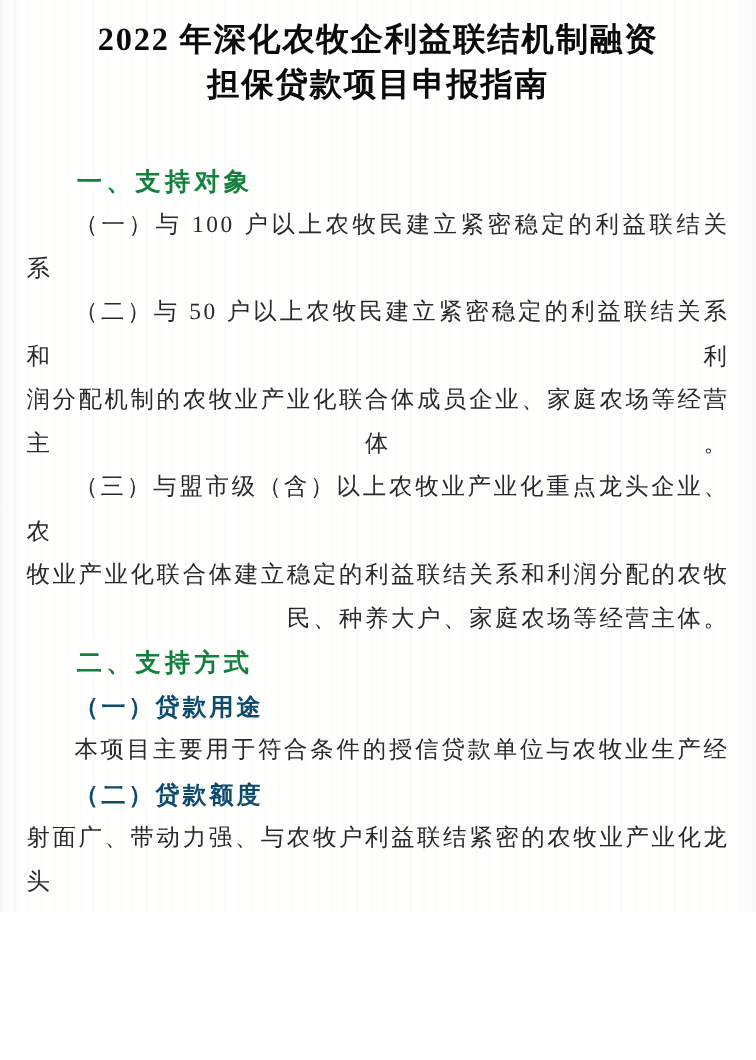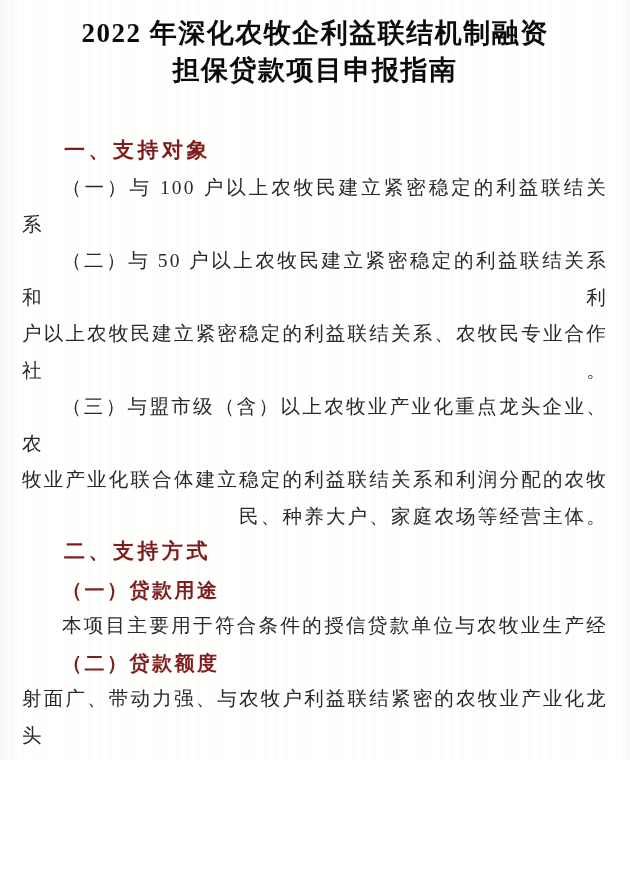--- a/index.html
+++ b/index.html
@@ -37,33 +37,33 @@
     position: absolute; top: 133.5px; left: 22px; width: 586px;
     font-size: 19.5px;
     line-height: 36.5px;
     letter-spacing: 2.2px;
     color: #28282d;
   }
   .bl { text-align: right; }
   .bl.fill { text-align: justify; text-align-last: justify; }
   .bl.ind { text-indent: 40px; }
   .h1 {
-    font-family: Liberation Mono, monospace;
+    font-family: Liberation Sans, sans-serif;
     font-weight: bold;
     font-size: 21px;
     letter-spacing: 3.5px;
     padding-left: 42px;
-    color: #7f1d1d;
+    color: #15803d;
   }
   .h2 {
     font-weight: bold;
     font-size: 20px;
     letter-spacing: 2.5px;
     padding-left: 40px;
-    color: #7f1d1d;
+    color: #0c4a6e;
   }
   .pageno {
     position: absolute; top: 834px; right: 35px;
     font-size: 17.5px; line-height: 20px;
     letter-spacing: 4px;
     white-space: pre;
   }
   .pageno .dash-l { color: #a06a74; }
   .pageno .num    { color: #3d3d44; }
   .pageno .dash-r { color: #7d74a0; }
@@ -78,21 +78,21 @@
     <span class="tl">2022 年深化农牧企利益联结机制融资</span>
     <span class="tl">担保贷款项目申报指南</span>
   </div>
 
   <div class="flow">
     <div class="h1">一、支持对象</div>
 
     <div class="bl ind fill">（一）与 100 户以上农牧民建立紧密稳定的利益联结关系</div>
 
     <div class="bl ind fill">（二）与 50 户以上农牧民建立紧密稳定的利益联结关系和利</div>
-    <div class="bl fill">户以上农牧民建立紧密稳定的利益联结关系、农牧民专业合作社。</div>
+    <div class="bl fill">润分配机制的农牧业产业化联合体成员企业、家庭农场等经营主体。</div>
 
     <div class="bl ind fill">（三）与盟市级（含）以上农牧业产业化重点龙头企业、农</div>
     <div class="bl fill">牧业产业化联合体建立稳定的利益联结关系和利润分配的农牧</div>
     <div class="bl">民、种养大户、家庭农场等经营主体。</div>
 
     <div class="h1">二、支持方式</div>
 
     <div class="h2">（一）贷款用途</div>
     <div class="bl ind fill">本项目主要用于符合条件的授信贷款单位与农牧业生产经</div>
 

